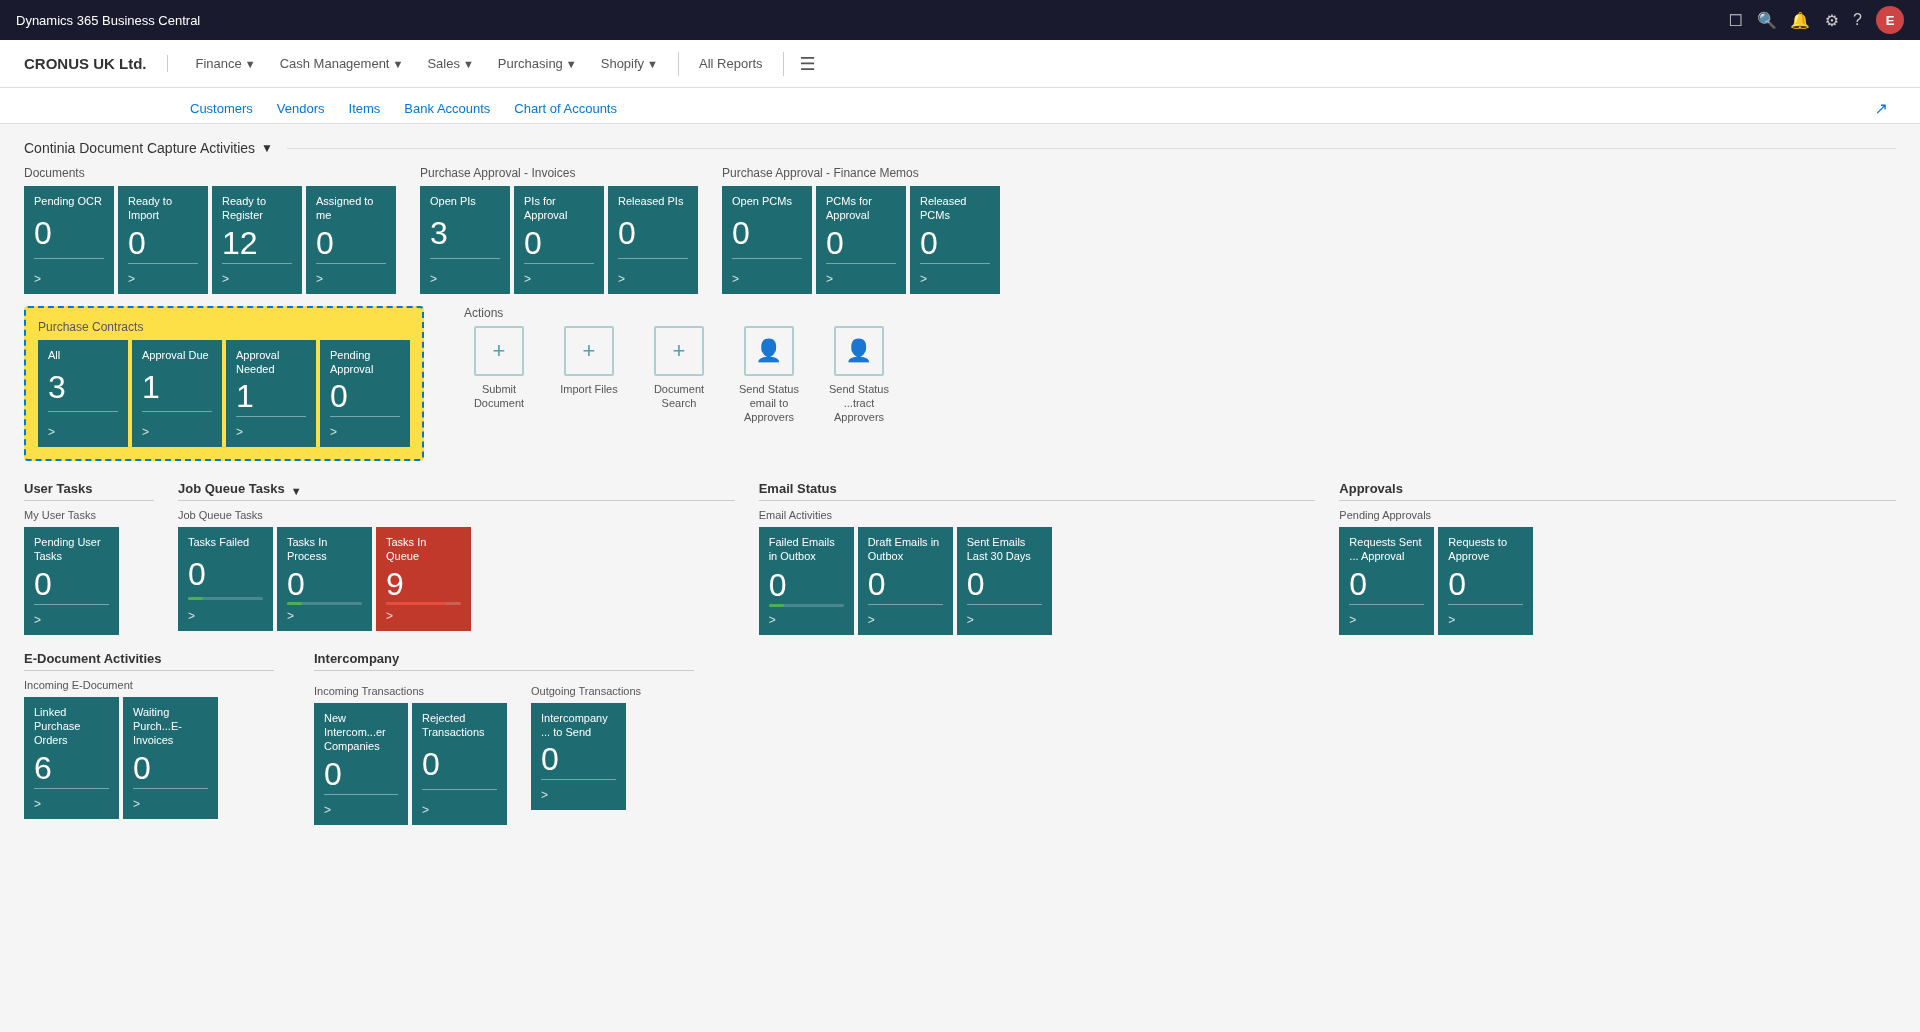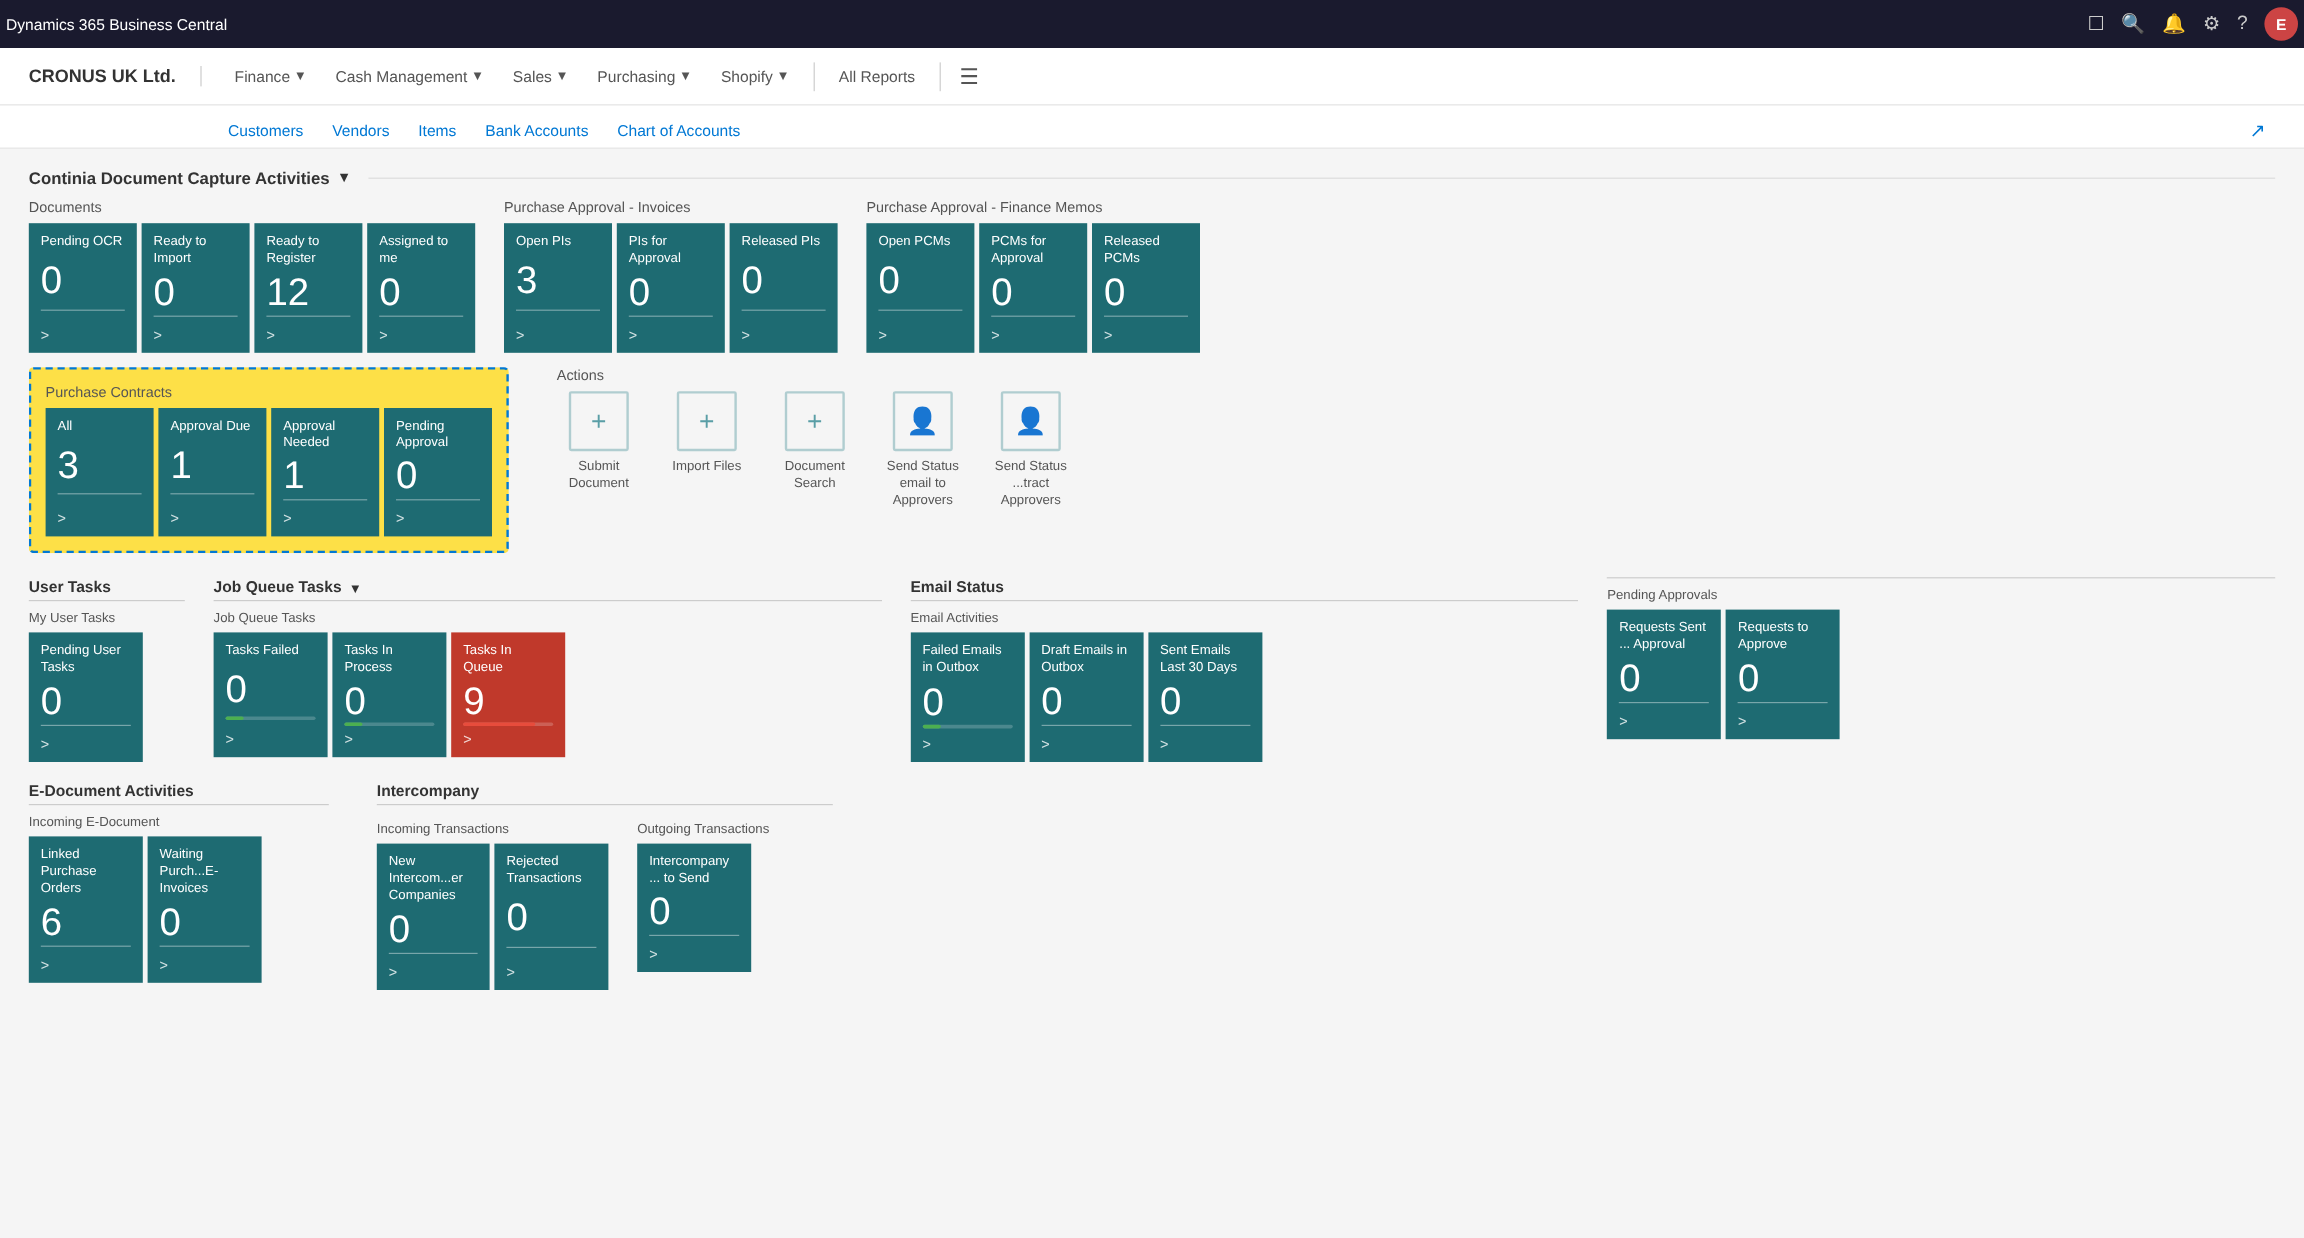--- a/index.html
+++ b/index.html
@@ -4,21 +4,21 @@
   <style>
     * { margin: 0; padding: 0; box-sizing: border-box; }
     body { font-family: 'Segoe UI', Arial, sans-serif; background: #f5f5f5; font-size: 13px; color: #333; overflow-x: hidden; }
 
     
     .topbar {
       background: #1a1a2e;
       height: 40px;
       display: flex;
       align-items: center;
-      padding: 0 5px;
+      padding: 0 16px;
       justify-content: space-between;
     }
     .topbar-title { color: #fff; font-size: 13px; font-weight: 400; }
     .topbar-icons { display: flex; gap: 14px; align-items: center; }
     .topbar-icons span { color: #ccc; font-size: 16px; cursor: pointer; }
     .topbar-avatar {
       width: 28px; height: 28px; border-radius: 50%;
       background: #c44; color: #fff; display: flex; align-items: center;
       justify-content: center; font-size: 13px; font-weight: 600;
     }
@@ -57,21 +57,21 @@
       color: #0078d4; font-size: 13px; padding: 0 10px; cursor: pointer; height: 30px;
       display: flex; align-items: center;
     }
     .subnav-expand { margin-left: auto; color: #0078d4; cursor: pointer; font-size: 16px; padding-right: 8px; }
 
     
     .main { padding: 16px 24px; background: #f5f5f5; }
 
     
     .section-title {
-      font-size: 14px; font-weight: 700; color: #333; margin-bottom: 10px;
+      font-size: 14px; font-weight: 400; color: #333; margin-bottom: 10px;
       display: flex; align-items: center; gap: 6px;
     }
     .section-title::after { content: ''; flex: 1; height: 1px; background: #ddd; margin-left: 8px; }
     .group-label { font-size: 12px; color: #555; margin-bottom: 6px; font-weight: 400; }
 
     .tiles-row { display: flex; gap: 4px; }
 
     
     .tile {
       background: #1e6b72;
@@ -384,20 +384,21 @@
         <div class="tile" style="width:95px;">
           <div class="tile-label">Sent Emails Last 30 Days</div>
           <div class="tile-value">0</div>
           <div class="tile-divider"></div>
           <div class="tile-arrow">&gt;</div>
         </div>
       </div>
     </div>
 
     <div class="section-block" style="min-width:210px;">
+      <div class="section-block-title">Approvals</div>
       <div class="section-block-hr"></div>
       <div class="subsection-label">Pending Approvals</div>
       <div class="tiles-row">
         <div class="tile" style="width:95px;">
           <div class="tile-label">Requests Sent ... Approval</div>
           <div class="tile-value">0</div>
           <div class="tile-divider"></div>
           <div class="tile-arrow">&gt;</div>
         </div>
         <div class="tile" style="width:95px;">

